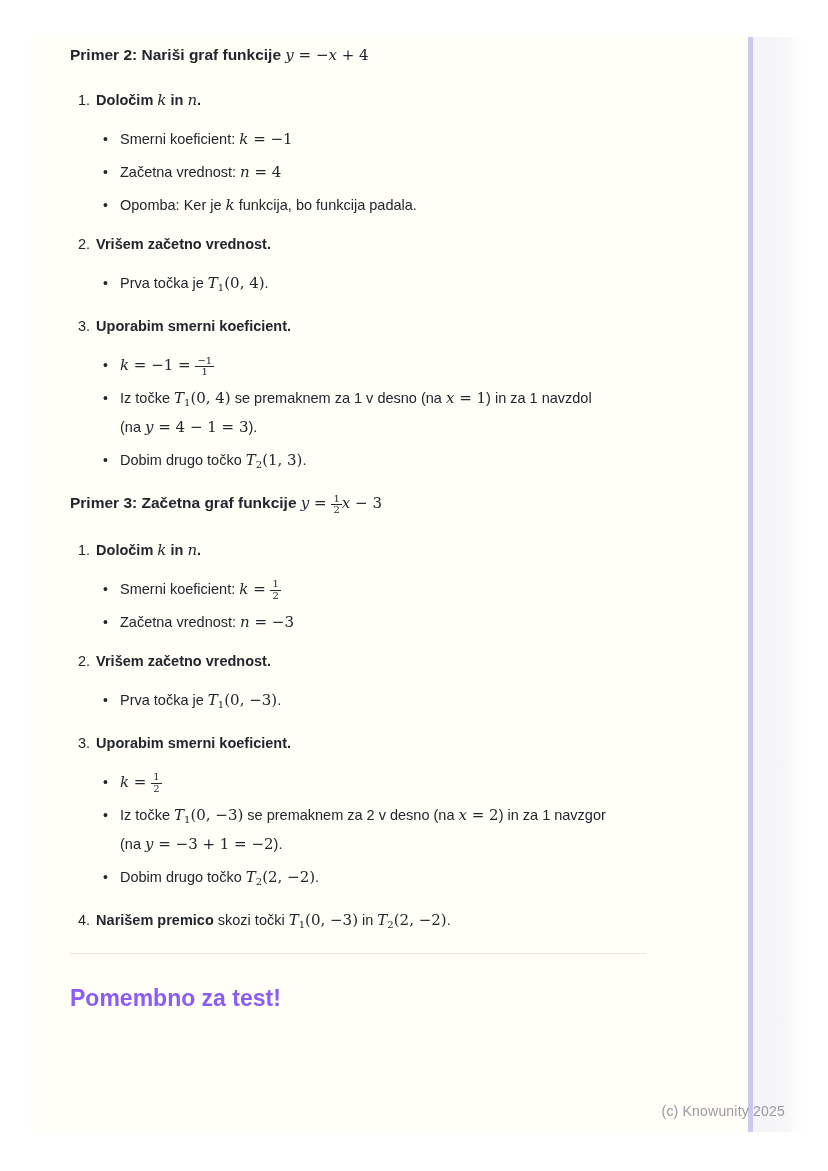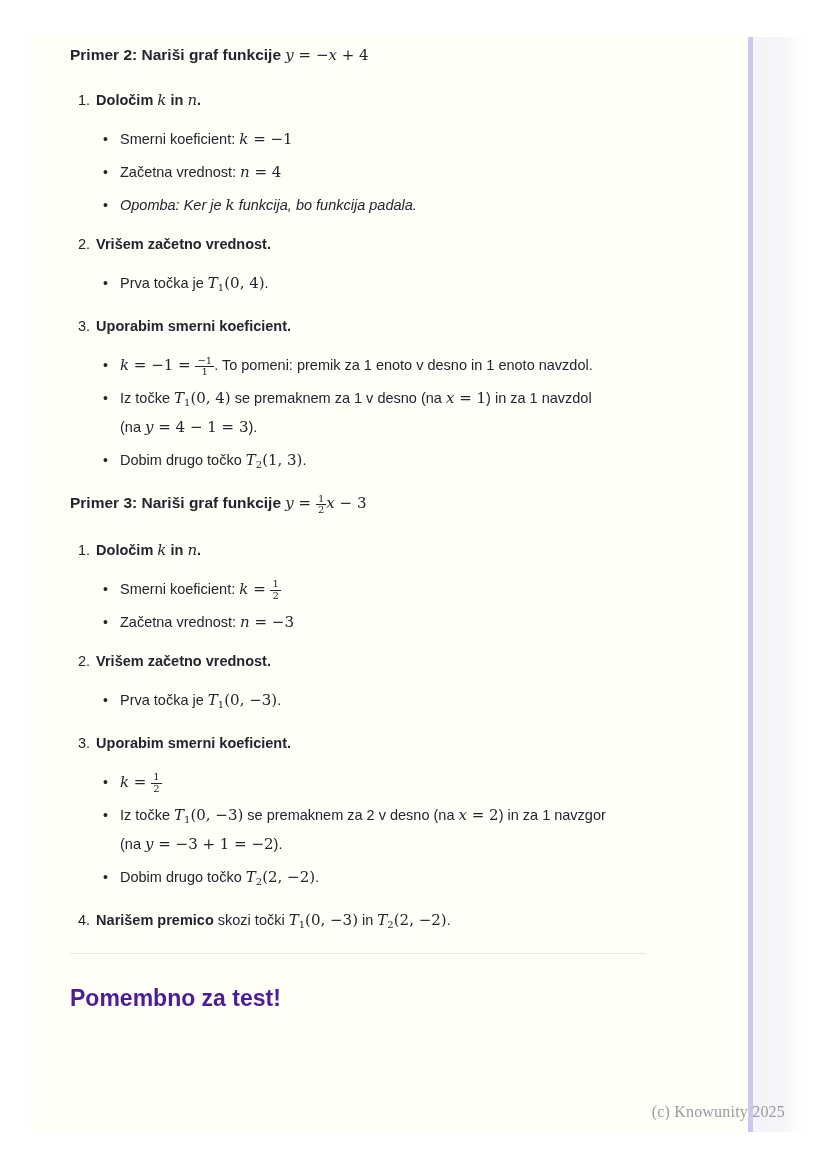--- a/index.html
+++ b/index.html
@@ -9,58 +9,58 @@
          border-radius:0 0 8px 8px;}
   .next-page{position:absolute;left:753px;top:37px;width:50px;height:1095px;
              background:linear-gradient(to right,#f4f3f7 0%,#f6f5f8 60%,#ffffff 100%);}
   .divider-bar{position:absolute;left:748px;top:37px;width:5px;height:1095px;background:#cbc8ed;}
   .content{position:relative;margin-left:40px;padding-top:7px;width:576px;}
   .block{line-height:25px;font-size:14.5px;}
   .b-h3{margin:15px 0 22px 0;line-height:22px;}
   .b-h3:first-child{margin-top:0;}
   .b-num{margin:14px 0;padding-left:8px;}
   .b-hr{border-top:1px solid #e9e8e3;margin:16px 0 0 0;height:0;}
-  .b-h2{margin:30px 0 0 0;font-size:23px;font-weight:bold;color:#4c1d95;line-height:28px;}
+  .b-h2{margin:30px 0 0 0;font-size:23px;font-weight:bold;color:#8b5cf6;line-height:28px;}
   .b-bullet{margin:8px 0;padding-left:50px;position:relative;}
   .bullet-dot{position:absolute;left:33px;top:0;font-size:14px;}
   .seg-hb{font-weight:bold;font-size:15.5px;}
   .seg-b{font-weight:bold;}
   .seg-p{}
-  .seg-i{font-style:italic;}
+  .seg-i{}
   .num-label{padding-right:6px;}
   .seg-mi{font-family:"DejaVu Serif",serif;font-style:italic;font-size:15px;}
   .seg-mo{font-family:"DejaVu Serif",serif;font-size:15px;}
   .seg-sub{font-family:"DejaVu Serif",serif;font-size:10px;vertical-align:-3px;}
   .frac{display:inline-block;text-align:center;vertical-align:-0.5em;line-height:1.05;
         font-family:"DejaVu Serif",serif;font-size:10px;}
   .frac .fnum{display:block;border-bottom:1px solid currentColor;padding:0 2px;}
   .frac .fden{display:block;padding:0 2px;}
-  .copyright{position:absolute;top:1103px;right:51px;font-size:16px;color:#9b99a1;z-index:5;
-             letter-spacing:0.2px;font-family:Liberation Serif, serif;}
+  .copyright{position:absolute;top:1103px;right:51px;font-size:14px;color:#9b99a1;z-index:5;
+             letter-spacing:0.2px;}
 </style>
 </head>
 <body>
 
 <div class="canvas">
   <div class="next-page"></div>
   <div class="divider-bar"></div>
   <div class="paper">
     <div class="content">
         <div class="block b-h3"><span class="seg-hb">Primer 2: Nariši graf funkcije </span><span class="seg-mi">y</span><span class="seg-mo"> = −</span><span class="seg-mi">x</span><span class="seg-mo"> + 4</span></div>
         <div class="block b-num"><span class="num-label">1.</span><span class="seg-b">Določim </span><span class="seg-mi">k</span><span class="seg-b"> in </span><span class="seg-mi">n</span><span class="seg-b">.</span></div>
         <div class="block b-bullet"><span class="bullet-dot">•</span><span class="seg-p">Smerni koeficient: </span><span class="seg-mi">k</span><span class="seg-mo"> = −1</span></div>
         <div class="block b-bullet"><span class="bullet-dot">•</span><span class="seg-p">Začetna vrednost: </span><span class="seg-mi">n</span><span class="seg-mo"> = 4</span></div>
         <div class="block b-bullet"><span class="bullet-dot">•</span><span class="seg-i">Opomba: Ker je </span><span class="seg-mi">k</span><span class="seg-i"> funkcija, bo funkcija padala.</span></div>
         <div class="block b-num"><span class="num-label">2.</span><span class="seg-b">Vrišem začetno vrednost.</span></div>
         <div class="block b-bullet"><span class="bullet-dot">•</span><span class="seg-p">Prva točka je </span><span class="seg-mi">T</span><span class="seg-sub">1</span><span class="seg-mo">(0, 4)</span><span class="seg-p">.</span></div>
         <div class="block b-num"><span class="num-label">3.</span><span class="seg-b">Uporabim smerni koeficient.</span></div>
-        <div class="block b-bullet"><span class="bullet-dot">•</span><span class="seg-mi">k</span><span class="seg-mo"> = −1 = </span><span class="frac"><span class="fnum">−1</span><span class="fden">1</span></span><span class="seg-p">. To pomeni: premik za 1 enoto v desno in 1 enoto navzdol.</span></div>
+        <div class="block b-bullet"><span class="bullet-dot">•</span><span class="seg-mi">k</span><span class="seg-mo"> = −1 = </span><span class="frac"><span class="fnum">−1</span><span class="fden">1</span></span></div>
         <div class="block b-bullet"><span class="bullet-dot">•</span><span class="seg-p">Iz točke </span><span class="seg-mi">T</span><span class="seg-sub">1</span><span class="seg-mo">(0, 4)</span><span class="seg-p"> se premaknem za 1 v desno (na </span><span class="seg-mi">x</span><span class="seg-mo"> = 1</span><span class="seg-p">) in za 1 navzdol</span><br><span class="seg-p">(na </span><span class="seg-mi">y</span><span class="seg-mo"> = 4 − 1 = 3</span><span class="seg-p">).</span></div>
         <div class="block b-bullet"><span class="bullet-dot">•</span><span class="seg-p">Dobim drugo točko </span><span class="seg-mi">T</span><span class="seg-sub">2</span><span class="seg-mo">(1, 3)</span><span class="seg-p">.</span></div>
-        <div class="block b-h3"><span class="seg-hb">Primer 3: Nariši graf funkcije </span><span class="seg-mi">y</span><span class="seg-mo"> = </span><span class="frac"><span class="fnum">1</span><span class="fden">2</span></span><span class="seg-mi">x</span><span class="seg-mo"> − 3</span></div>
+        <div class="block b-h3"><span class="seg-hb">Primer 3: Začetna graf funkcije </span><span class="seg-mi">y</span><span class="seg-mo"> = </span><span class="frac"><span class="fnum">1</span><span class="fden">2</span></span><span class="seg-mi">x</span><span class="seg-mo"> − 3</span></div>
         <div class="block b-num"><span class="num-label">1.</span><span class="seg-b">Določim </span><span class="seg-mi">k</span><span class="seg-b"> in </span><span class="seg-mi">n</span><span class="seg-b">.</span></div>
         <div class="block b-bullet"><span class="bullet-dot">•</span><span class="seg-p">Smerni koeficient: </span><span class="seg-mi">k</span><span class="seg-mo"> = </span><span class="frac"><span class="fnum">1</span><span class="fden">2</span></span></div>
         <div class="block b-bullet"><span class="bullet-dot">•</span><span class="seg-p">Začetna vrednost: </span><span class="seg-mi">n</span><span class="seg-mo"> = −3</span></div>
         <div class="block b-num"><span class="num-label">2.</span><span class="seg-b">Vrišem začetno vrednost.</span></div>
         <div class="block b-bullet"><span class="bullet-dot">•</span><span class="seg-p">Prva točka je </span><span class="seg-mi">T</span><span class="seg-sub">1</span><span class="seg-mo">(0, −3)</span><span class="seg-p">.</span></div>
         <div class="block b-num"><span class="num-label">3.</span><span class="seg-b">Uporabim smerni koeficient.</span></div>
         <div class="block b-bullet"><span class="bullet-dot">•</span><span class="seg-mi">k</span><span class="seg-mo"> = </span><span class="frac"><span class="fnum">1</span><span class="fden">2</span></span></div>
         <div class="block b-bullet"><span class="bullet-dot">•</span><span class="seg-p">Iz točke </span><span class="seg-mi">T</span><span class="seg-sub">1</span><span class="seg-mo">(0, −3)</span><span class="seg-p"> se premaknem za 2 v desno (na </span><span class="seg-mi">x</span><span class="seg-mo"> = 2</span><span class="seg-p">) in za 1 navzgor</span><br><span class="seg-p">(na </span><span class="seg-mi">y</span><span class="seg-mo"> = −3 + 1 = −2</span><span class="seg-p">).</span></div>
         <div class="block b-bullet"><span class="bullet-dot">•</span><span class="seg-p">Dobim drugo točko </span><span class="seg-mi">T</span><span class="seg-sub">2</span><span class="seg-mo">(2, −2)</span><span class="seg-p">.</span></div>
         <div class="block b-num"><span class="num-label">4.</span><span class="seg-b">Narišem premico</span><span class="seg-p"> skozi točki </span><span class="seg-mi">T</span><span class="seg-sub">1</span><span class="seg-mo">(0, −3)</span><span class="seg-p"> in </span><span class="seg-mi">T</span><span class="seg-sub">2</span><span class="seg-mo">(2, −2)</span><span class="seg-p">.</span></div>

